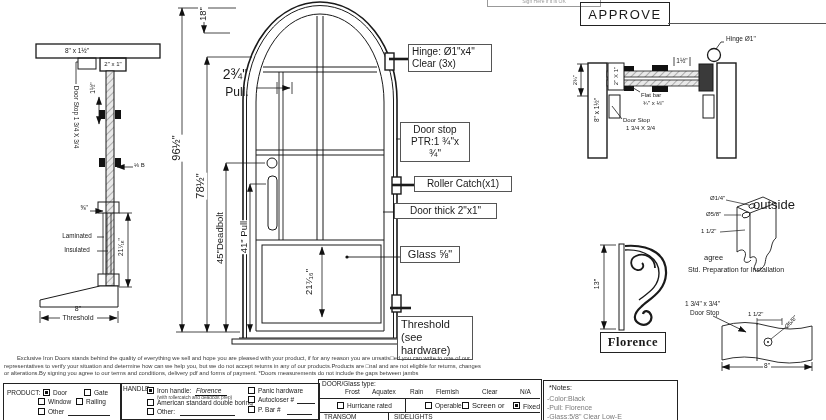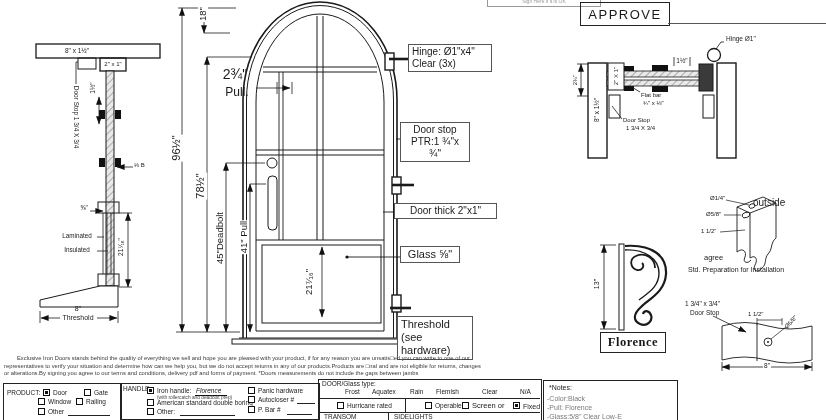--- a/index.html
+++ b/index.html
@@ -182,41 +182,42 @@
   <div class="lbl ctr" style="left:237px;top:92px;font-size:12px;">Pull.</div>
 
   <div class="co" style="left:408px;top:44px;width:76px;">
     <div>Hinge: Ø1"x4"</div>
     <div>Clear (3x)</div>
   </div>
   <div class="co" style="left:400px;top:122px;width:62px;text-align:center;">
     <div>Door stop</div>
     <div>PTR:1 ¾"x ¾"</div>
   </div>
+  <div class="co" style="left:414px;top:176px;width:90px;text-align:center;">Roller Catch(x1)</div>
   <div class="co" style="left:394px;top:203px;width:95px;text-align:center;">Door thick 2"x1"</div>
   <div class="co" style="left:400px;top:246px;width:52px;text-align:center;font-size:11px;">Glass ⅝"</div>
   <div class="co" style="left:397px;top:316px;width:68px;font-size:11px;">
     <div>Threshold</div>
     <div>(see hardware)</div>
   </div>
 
   <div class="lbl rotm" style="left:597px;top:110px;font-size:6.5px;">8" x 1½"</div>
   <div class="lbl rotm" style="left:616px;top:76px;font-size:6px;">2" X 1"</div>
   <div class="lbl" style="left:726px;top:36px;font-size:6.5px;">Hinge Ø1"</div>
   <div class="lbl ctr" style="left:682px;top:61px;font-size:6.5px;">1½"</div>
   <div class="lbl rotm" style="left:575px;top:80px;font-size:6px;">2¾"</div>
   <div class="lbl" style="left:641px;top:92px;font-size:6px;">Flat bar</div>
   <div class="lbl" style="left:643px;top:100px;font-size:6px;">¾" x ⅛"</div>
   <div class="lbl" style="left:623px;top:117px;font-size:6px;">Door Stop</div>
   <div class="lbl" style="left:626px;top:125px;font-size:6px;">1 3/4 X 3/4</div>
 
   <div class="lbl" style="left:710px;top:195px;font-size:6px;">Ø1/4"</div>
   <div class="lbl" style="left:706px;top:211px;font-size:6px;">Ø5/8"</div>
   <div class="lbl" style="left:701px;top:228px;font-size:6px;">1 1/2"</div>
-  <div class="lbl" style="left:753px;top:198px;font-size:10px;">outside</div>
+  <div class="lbl" style="left:753px;top:198px;font-size:13px;">outside</div>
   <div class="lbl" style="left:704px;top:254px;font-size:7.5px;">agree</div>
   <div class="lbl" style="left:688px;top:266px;font-size:7px;">Std. Preparation for Installation</div>
 
   <div class="lbl rotm" style="left:597px;top:284px;font-size:7px;">13"</div>
   <div class="serif" style="position:absolute;left:600px;top:332px;width:64px;height:19px;border:1.5px solid #222;display:flex;align-items:center;justify-content:center;font-size:12.5px;font-weight:bold;letter-spacing:0.5px;">Florence</div>
 
   <div class="lbl" style="left:685px;top:301px;font-size:6.5px;">1 3/4" x 3/4"</div>
   <div class="lbl" style="left:690px;top:310px;font-size:6.5px;">Door Stop</div>
   <div class="lbl" style="left:748px;top:311px;font-size:6px;">1 1/2"</div>
   <div class="lbl rot45" style="left:791px;top:322px;font-size:6px;">Ø5/8"</div>

